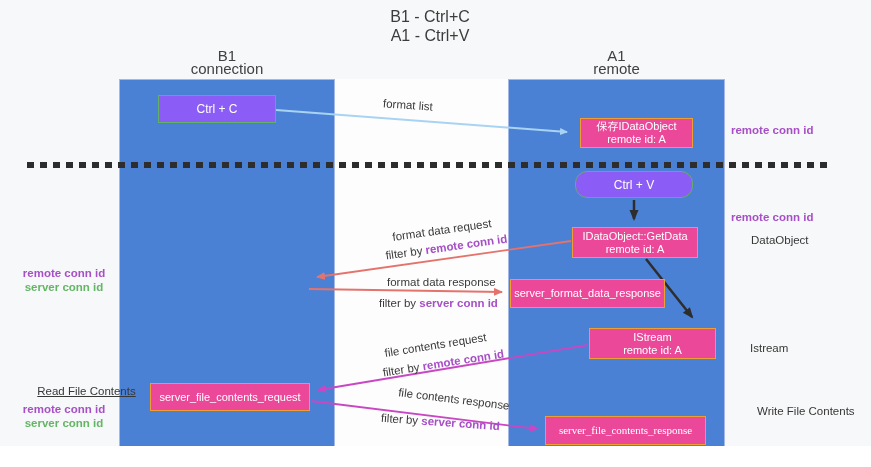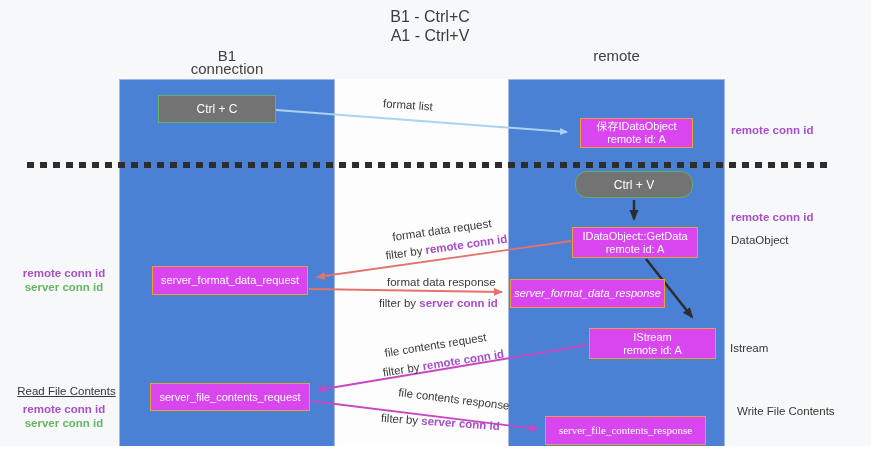--- a/index.html
+++ b/index.html
@@ -14,37 +14,37 @@
   .title { position:absolute; top:7px; left:0; width:860px; text-align:center;
            font-size:16px; line-height:19px; color:#3c3c3c; }
   .col-head { position:absolute; top:49px; text-align:center; font-size:15px; line-height:13px; color:#414141; }
   .col-head.left { left:119px; width:216px; }
   .col-head.right { left:508px; width:217px; }
   .col { position:absolute; top:79px; height:374px; background:#4b81d5; border:1px solid #a3b8e6; box-sizing:border-box; }
   .col.left { left:119px; width:216px; }
   .col.right { left:508px; width:217px; }
   .box { position:absolute; display:flex; flex-direction:column; align-items:center; justify-content:center;
          text-align:center; color:#ffffff; box-sizing:border-box; z-index:3; }
-  .green  { background:#737373; border:1px solid #63b067; font-size:12px; }
-  .orange { background:#d946ef; border:1px solid #eda031; font-size:11px; line-height:13px; }
+  .green  { background:#8b5cf6; border:1px solid #63b067; font-size:12px; }
+  .orange { background:#ec4899; border:1px solid #eda031; font-size:11px; line-height:13px; }
   #box-ctrl-c   { left:158px; top:95px;  width:118px; height:28px; }
   #box-save-obj { left:580px; top:118px; width:113px; height:30px; }
   #box-ctrl-v   { left:575px; top:171px; width:118px; height:27px;border-radius:12px; }
   #box-getdata  { left:572px; top:227px; width:126px; height:31px; }
   #box-fmt-req  { left:152px; top:266px; width:156px; height:29px; }
-  #box-fmt-resp { left:510px; top:279px; width:155px; height:29px;font-style:italic; }
+  #box-fmt-resp { left:510px; top:279px; width:155px; height:29px; }
   #box-istream  { left:589px; top:328px; width:127px; height:31px; }
   #box-file-req { left:150px; top:383px; width:160px; height:28px; }
   #box-file-resp{ left:545px; top:416px; width:161px; height:29px;font-family:Liberation Serif, serif; }
   svg.overlay { position:absolute; left:0; top:0; z-index:2; pointer-events:none; }
   .alabel { position:absolute; z-index:4; font-size:11.5px; white-space:nowrap; color:#3a3a3a; }
   .purple { color:#a74fc6; font-weight:bold; }
   .greent { color:#64b666; font-weight:bold; }
   .side   { position:absolute; z-index:4; font-size:11.5px; white-space:nowrap; }
-  .side.plain { color:#373737; }
+  .side.plain { color:#373737;margin-left:20px; }
   #lb-r1 { left:731px; top:124px; }
   #lb-r2 { left:731px; top:211px; }
   #lb-r3 { left:731px; top:234px; }
   #lb-r4 { left:730px; top:342px; }
   #lb-r5 { left:737px; top:405px; }
   #lb-l1 { left:14px;  top:266px; width:100px; text-align:center; line-height:14px; }
   #lb-l2 { left:14px;  top:385px; width:105px; text-align:center;text-decoration:underline; }
   #lb-l3 { left:14px;  top:402px; width:100px; text-align:center; line-height:14px; }
   #al-format-list { left:383px; top:99px;  transform:rotate(4deg); }
   #al-fdr         { left:392px; top:224px; transform:rotate(-8deg); }
@@ -66,20 +66,21 @@
   <div class="title">
     <div>B1 - Ctrl+C</div>
     <div>A1 - Ctrl+V</div>
   </div>
 
   <div class="col-head left">
     <div>B1</div>
     <div>connection</div>
   </div>
   <div class="col-head right">
+    <div>A1</div>
     <div>remote</div>
   </div>
 
   <div class="col left"></div>
   <div class="col right"></div>
 
   <svg class="overlay" width="871" height="467" viewBox="0 0 871 467">
     <defs>
       <marker id="m-blue" markerWidth="9" markerHeight="9" refX="7" refY="3.5" orient="auto" markerUnits="userSpaceOnUse">
         <path d="M0,0 L8,3.5 L0,7 Z" fill="#a8d3f2"></path>
@@ -110,23 +111,20 @@
   <div class="box orange" id="box-save-obj">
     <span>保存IDataObject</span>
     <span>remote id: A</span>
   </div>
   <div class="box green" id="box-ctrl-v">
     <span>Ctrl + V</span>
   </div>
   <div class="box orange" id="box-getdata">
     <span>IDataObject::GetData</span>
     <span>remote id: A</span>
-  </div>
-  <div class="box orange" id="box-fmt-req">
-    <span>server_format_data_request</span>
   </div>
   <div class="box orange" id="box-fmt-resp">
     <span>server_format_data_response</span>
   </div>
   <div class="box orange" id="box-istream">
     <span>IStream</span>
     <span>remote id: A</span>
   </div>
   <div class="box orange" id="box-file-req">
     <span>server_file_contents_request</span>

